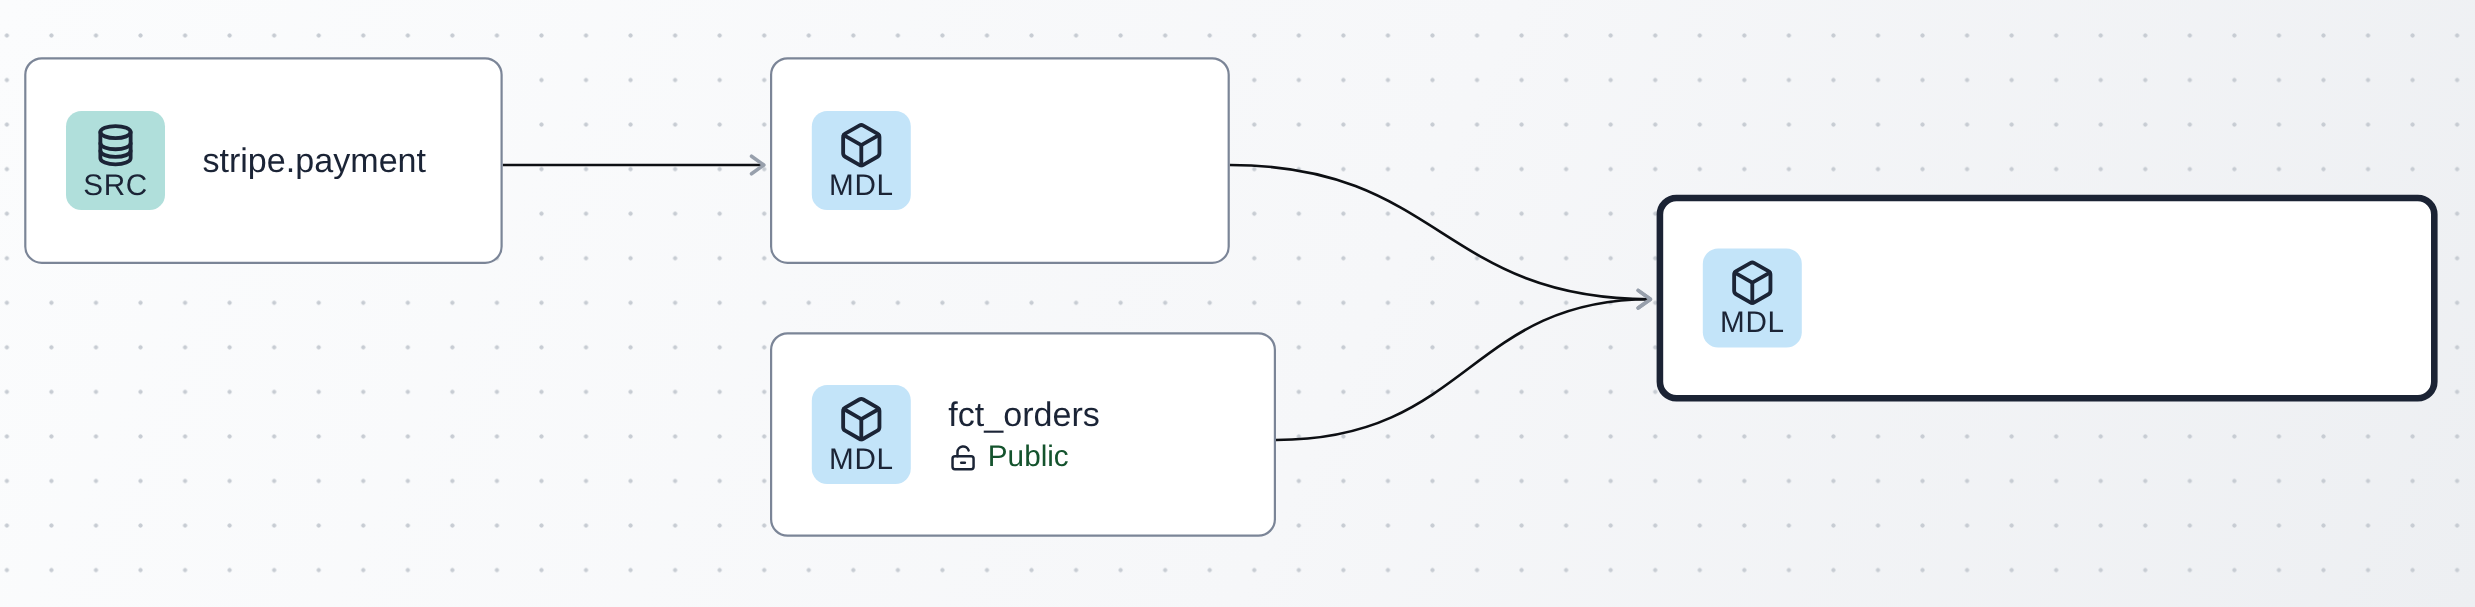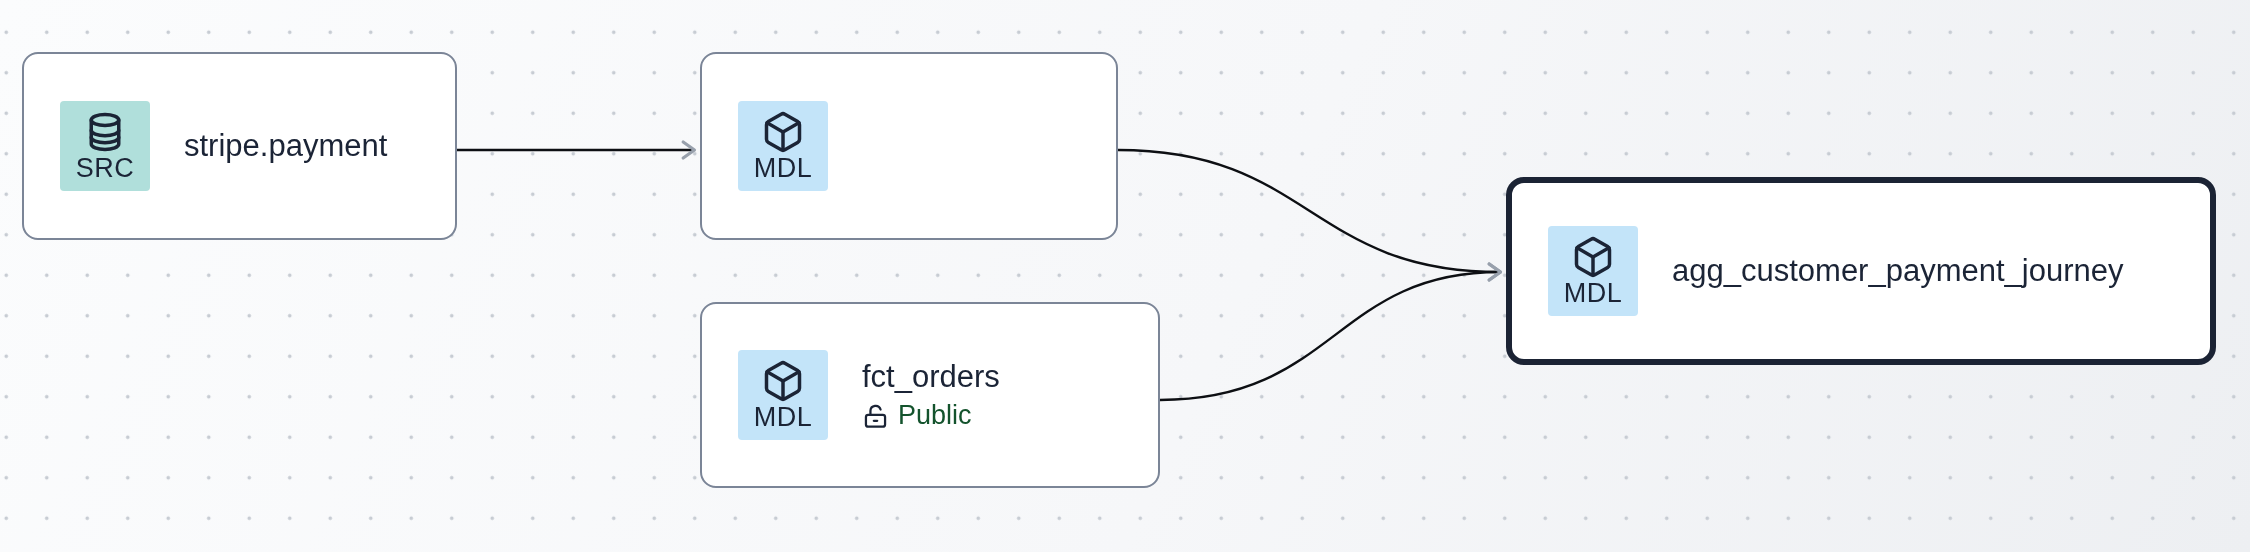--- a/index.html
+++ b/index.html
@@ -48,21 +48,21 @@
     cursor: pointer;
   }
   .node.selected {
     border: 6px solid #1b2334;
     border-radius: 18px;
   }
   .badge {
     flex: 0 0 auto;
     width: 90px;
     height: 90px;
-    border-radius: 4px;
+    border-radius: 14px;
     display: flex;
     flex-direction: column;
     align-items: center;
     justify-content: center;
     gap: 1px;
   }
   .badge-src { background: #b0dfdb; }
   .badge-mdl { background: #c3e4f9; }
   .badge-icon { display: block; line-height: 0; }
   .badge-label {
@@ -171,18 +171,15 @@
     <div class="badge badge-mdl">
       <span class="badge-icon">
         <svg width="44" height="44" viewBox="0 0 24 24" fill="none" stroke="#1b2436" stroke-width="1.9" stroke-linecap="round" stroke-linejoin="round">
           <path d="M21 8a2 2 0 0 0-1-1.73l-7-4a2 2 0 0 0-2 0l-7 4A2 2 0 0 0 3 8v8a2 2 0 0 0 1 1.73l7 4a2 2 0 0 0 2 0l7-4A2 2 0 0 0 21 16Z"></path>
           <path d="m3.3 7 8.7 5 8.7-5"></path>
           <path d="M12 22V12"></path>
         </svg>
       </span>
       <span class="badge-label">MDL</span>
     </div>
-    <div class="node-text">
-      <div class="node-title">agg_customer_payment_journey</div>
-    </div>
   </div>
 
 </div>
 
 </body></html>

